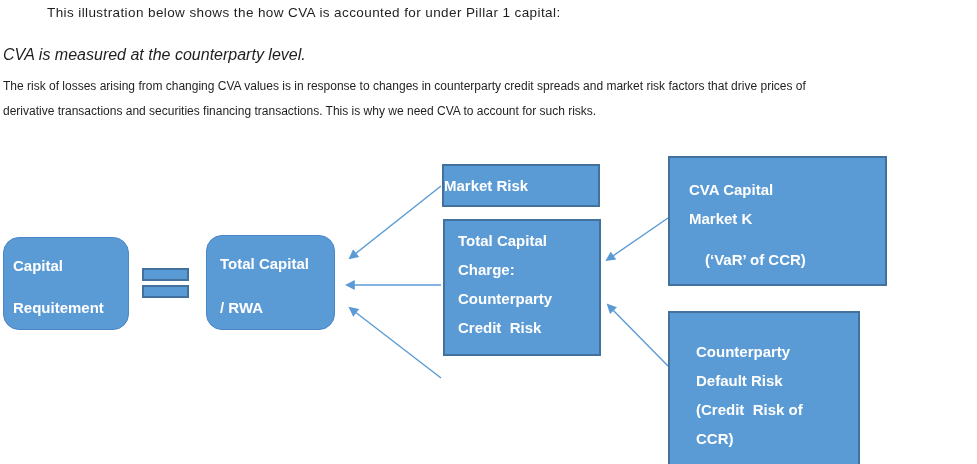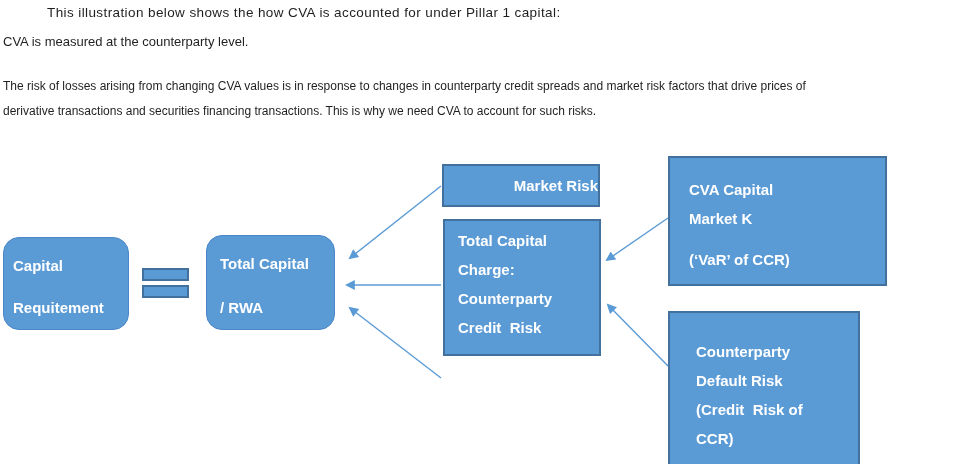--- a/index.html
+++ b/index.html
@@ -19,22 +19,22 @@
     font-family:"Liberation Sans", sans-serif;
   }
   
   .title{
     position:absolute;left:3px;top:5px;
     font-size:13.5px;letter-spacing:.4px;
     color:var(--text-dark);
     margin-left:44px;
   }
   .subtitle{
-    position:absolute;left:3px;top:34px;
-    font-size:13px;color:var(--text-dark);
+    position:absolute;left:3px;top:46px;
+    font-size:16px;color:var(--text-dark);font-style:italic;
   }
   .paragraph{
     position:absolute;left:3px;top:74px;width:960px;
     font-size:12px;line-height:25px;color:var(--text-dark);
   }
   
   .arrows{position:absolute;left:0;top:0;pointer-events:none;}
   .box{
     position:absolute;
     background:var(--box-fill);
@@ -42,25 +42,25 @@
     font-weight:bold;
     font-size:15px;
     display:flex;flex-direction:column;
   }
   .box .line{white-space:pre-wrap;line-height:29px;}
   .rect{border:2px solid var(--box-border);}
   .rounded{border:1px solid var(--rounded-border);border-radius:16px;}
 
   #box-capital-requirement{left:3px;top:237px;width:126px;height:93px;padding:13px 12px 0 9px;gap:13px;}
   #box-total-capital-rwa{left:206px;top:235px;width:129px;height:95px;padding:13px 4px 0 13px;gap:15px;}
-  #box-market-risk{left:442px;top:164px;width:158px;height:43px;align-items:flex-end;justify-content:center;}
+  #box-market-risk{left:442px;top:164px;width:158px;height:43px;align-items:flex-start;justify-content:center;}
   #box-total-capital-charge{left:443px;top:219px;width:158px;height:137px;padding:5px 4px 0 13px;}
   #box-operational-risk{left:442px;top:371px;width:158px;height:87px;padding:14px 4px 0 28px;}
   #box-cva-capital-charge{left:668px;top:156px;width:219px;height:130px;padding:17px 4px 0 19px;}
-  #box-cva-capital-charge .line:last-child{margin-top:12px;}
+  #box-cva-capital-charge .line:last-child{margin-top:12px;margin-left:16px;}
   #box-counterparty-default{left:668px;top:311px;width:192px;height:158px;padding:24px 4px 0 26px;}
 
   .equals{
     position:absolute;left:142px;top:268px;width:47px;
     display:flex;flex-direction:column;gap:4px;
   }
   .equals .bar{
     width:47px;height:13px;
     background:var(--box-fill);
     border:2px solid var(--box-border);

